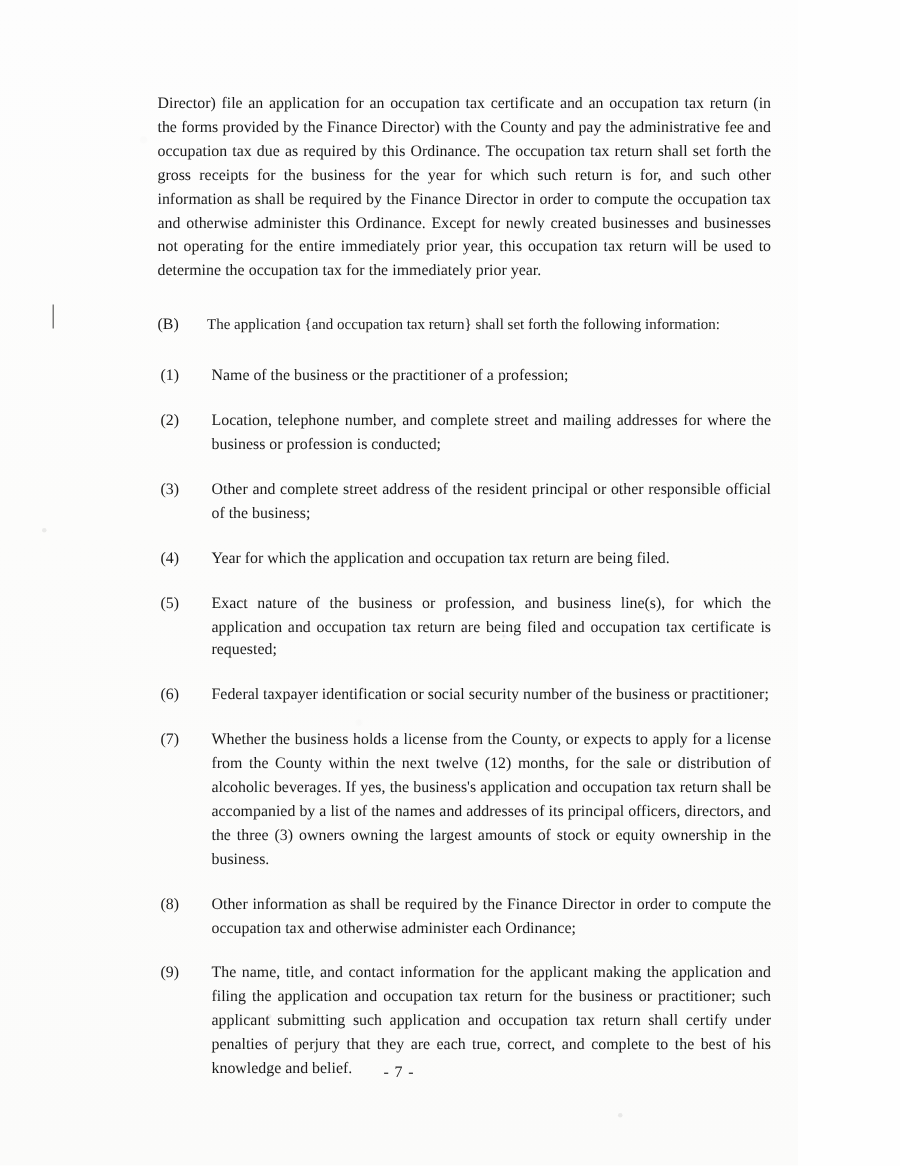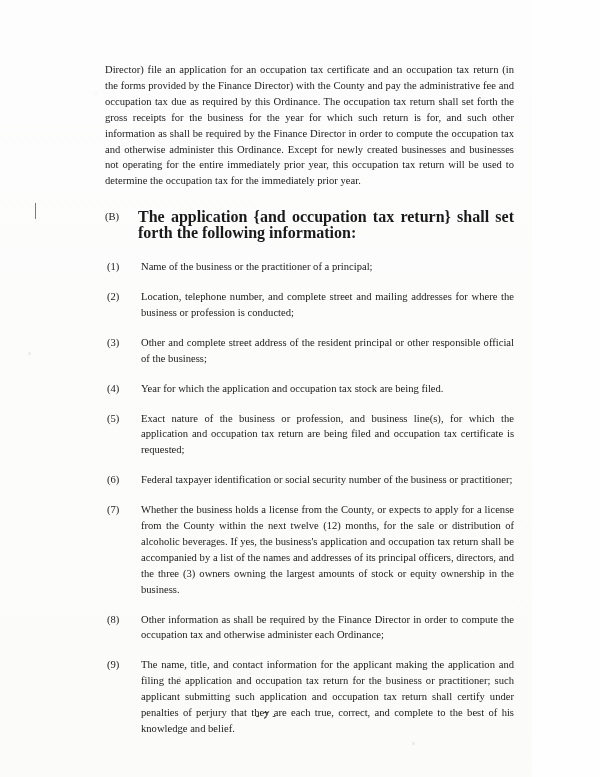--- a/index.html
+++ b/index.html
@@ -56,24 +56,23 @@
     align-items: flex-start;
   }
   .clause-marker {
     width: 33px;
     flex: 0 0 33px;
     font-size: 10.6px;
     line-height: 15.9px;
   }
   .clause-body {
     flex: 1 1 auto;
-    font-size: 16px;
+    font-size: 10px;
     line-height: 15.9px;
     text-align: justify;
-    font-weight: bold;
   }
 
   
   .change-bar {
     position: absolute;
     left: 35px;
     top: 203px;
     width: 1px;
     height: 16px;
     background: #4a4a4a;
@@ -150,36 +149,36 @@
         <div class="clause-body">
           <span>The application </span><span class="strike-brace">{and occupation tax return}</span><span> shall set forth the following information:</span>
         </div>
       </div>
     </div>
 
     <div class="items">
 
       <div class="item">
         <div class="item-num">(1)</div>
-        <div class="item-text">Name of the business or the practitioner of a principal;</div>
+        <div class="item-text">Name of the business or the practitioner of a profession;</div>
       </div>
 
       <div class="item">
         <div class="item-num">(2)</div>
         <div class="item-text">Location, telephone number, and complete street and mailing addresses for where the business or profession is conducted;</div>
       </div>
 
       <div class="item">
         <div class="item-num">(3)</div>
         <div class="item-text">Other and complete street address of the resident principal or other responsible official of the business;</div>
       </div>
 
       <div class="item">
         <div class="item-num">(4)</div>
-        <div class="item-text">Year for which the application and occupation tax stock are being filed.</div>
+        <div class="item-text">Year for which the application and occupation tax return are being filed.</div>
       </div>
 
       <div class="item">
         <div class="item-num">(5)</div>
         <div class="item-text">Exact nature of the business or profession, and business line(s), for which the application and occupation tax return are being filed and occupation tax certificate is requested;</div>
       </div>
 
       <div class="item">
         <div class="item-num">(6)</div>
         <div class="item-text">Federal taxpayer identification or social security number of the business or practitioner;</div>

